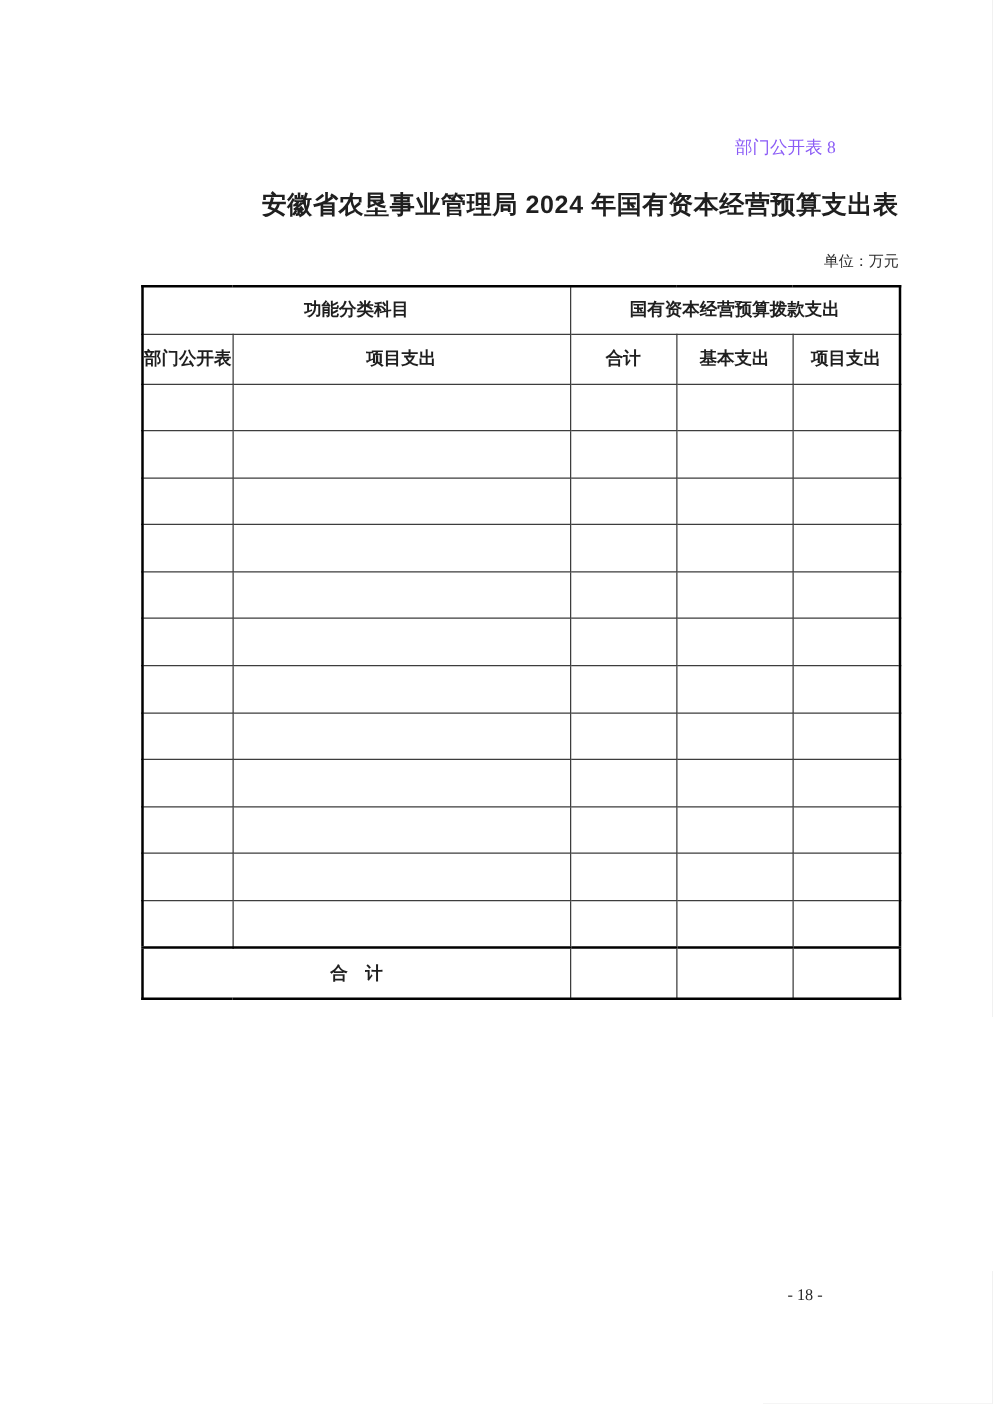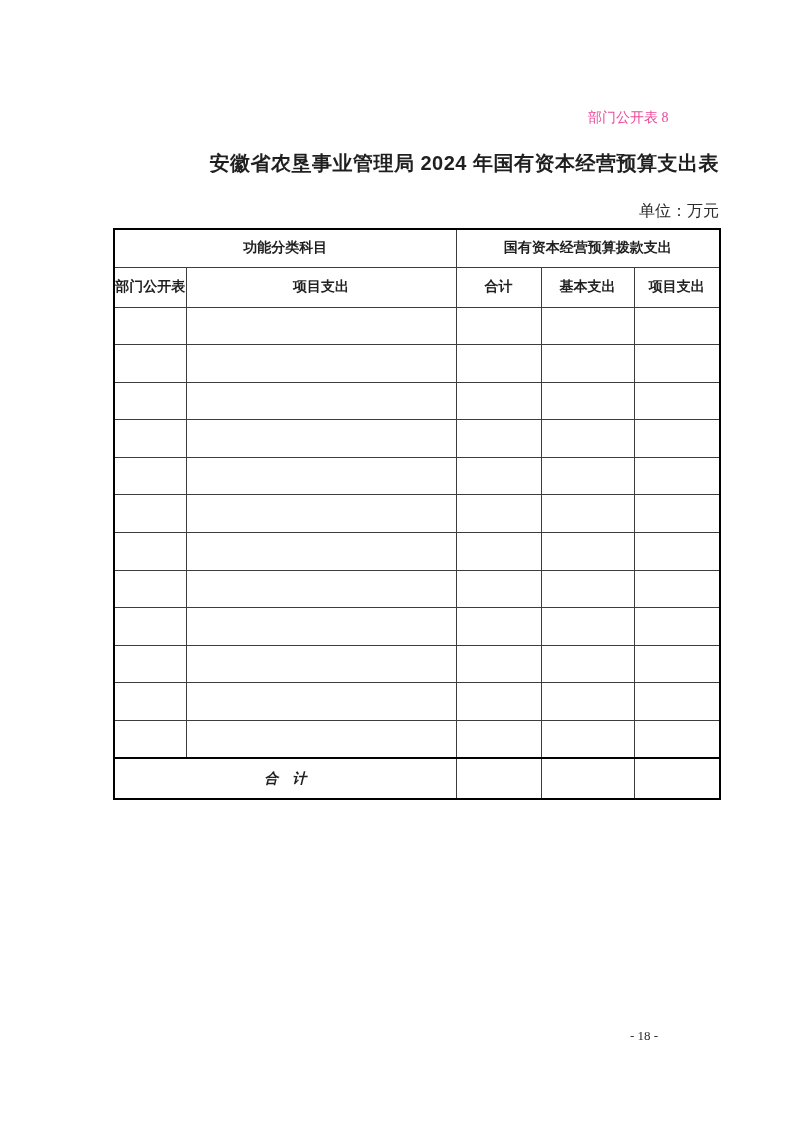--- a/index.html
+++ b/index.html
@@ -16,42 +16,42 @@
     font-family: "Liberation Sans", "DejaVu Sans", sans-serif;
     color: #1f1f1f;
     overflow: hidden;
   }
   .corner-label {
     position: absolute;
     top: 109px;
     left: 588px;
     font-size: 14px;
     font-family: "Liberation Serif", "DejaVu Serif", serif;
-    color: #ec4899;
+    color: #8b5cf6;
     white-space: nowrap;
     text-align: right;
   }
   .doc-title {
     position: absolute;
     top: 150px;
     left: 113px;
     width: 606px;
     text-align: right;
     font-size: 20px;
     font-weight: bold;
     letter-spacing: 0.5px;
     white-space: nowrap;
   }
   .unit-label {
     position: absolute;
     top: 201px;
     left: 113px;
     width: 606px;
     text-align: right;
-    font-size: 16px;
+    font-size: 12px;
     font-family: "Liberation Serif", "DejaVu Serif", serif;
     color: #2a2a2a;
   }
   table.budget-table {
     position: absolute;
     top: 228px;
     left: 113px;
     width: 606px;
     border-collapse: collapse;
     table-layout: fixed;
@@ -68,21 +68,20 @@
     overflow: hidden;
   }
   tr.group-header-row { height: 38px; margin-top: 17px; }
   tr.column-header-row { height: 40px; }
   tr.empty-row { height: 37.6px; }
   tr.total-row { height: 41px; }
   table.budget-table th { font-weight: bold; }
   tr.total-row td {
     border-top: 2px solid #000000;
     font-weight: bold;
-    font-style: italic;
   }
   .note {
     position: absolute;
     top: 811px;
     left: 113px;
     width: 607px;
     font-size: 16px;
     line-height: 38px;
     text-align: justify;
     font-family: "Liberation Serif", "DejaVu Serif", serif;

